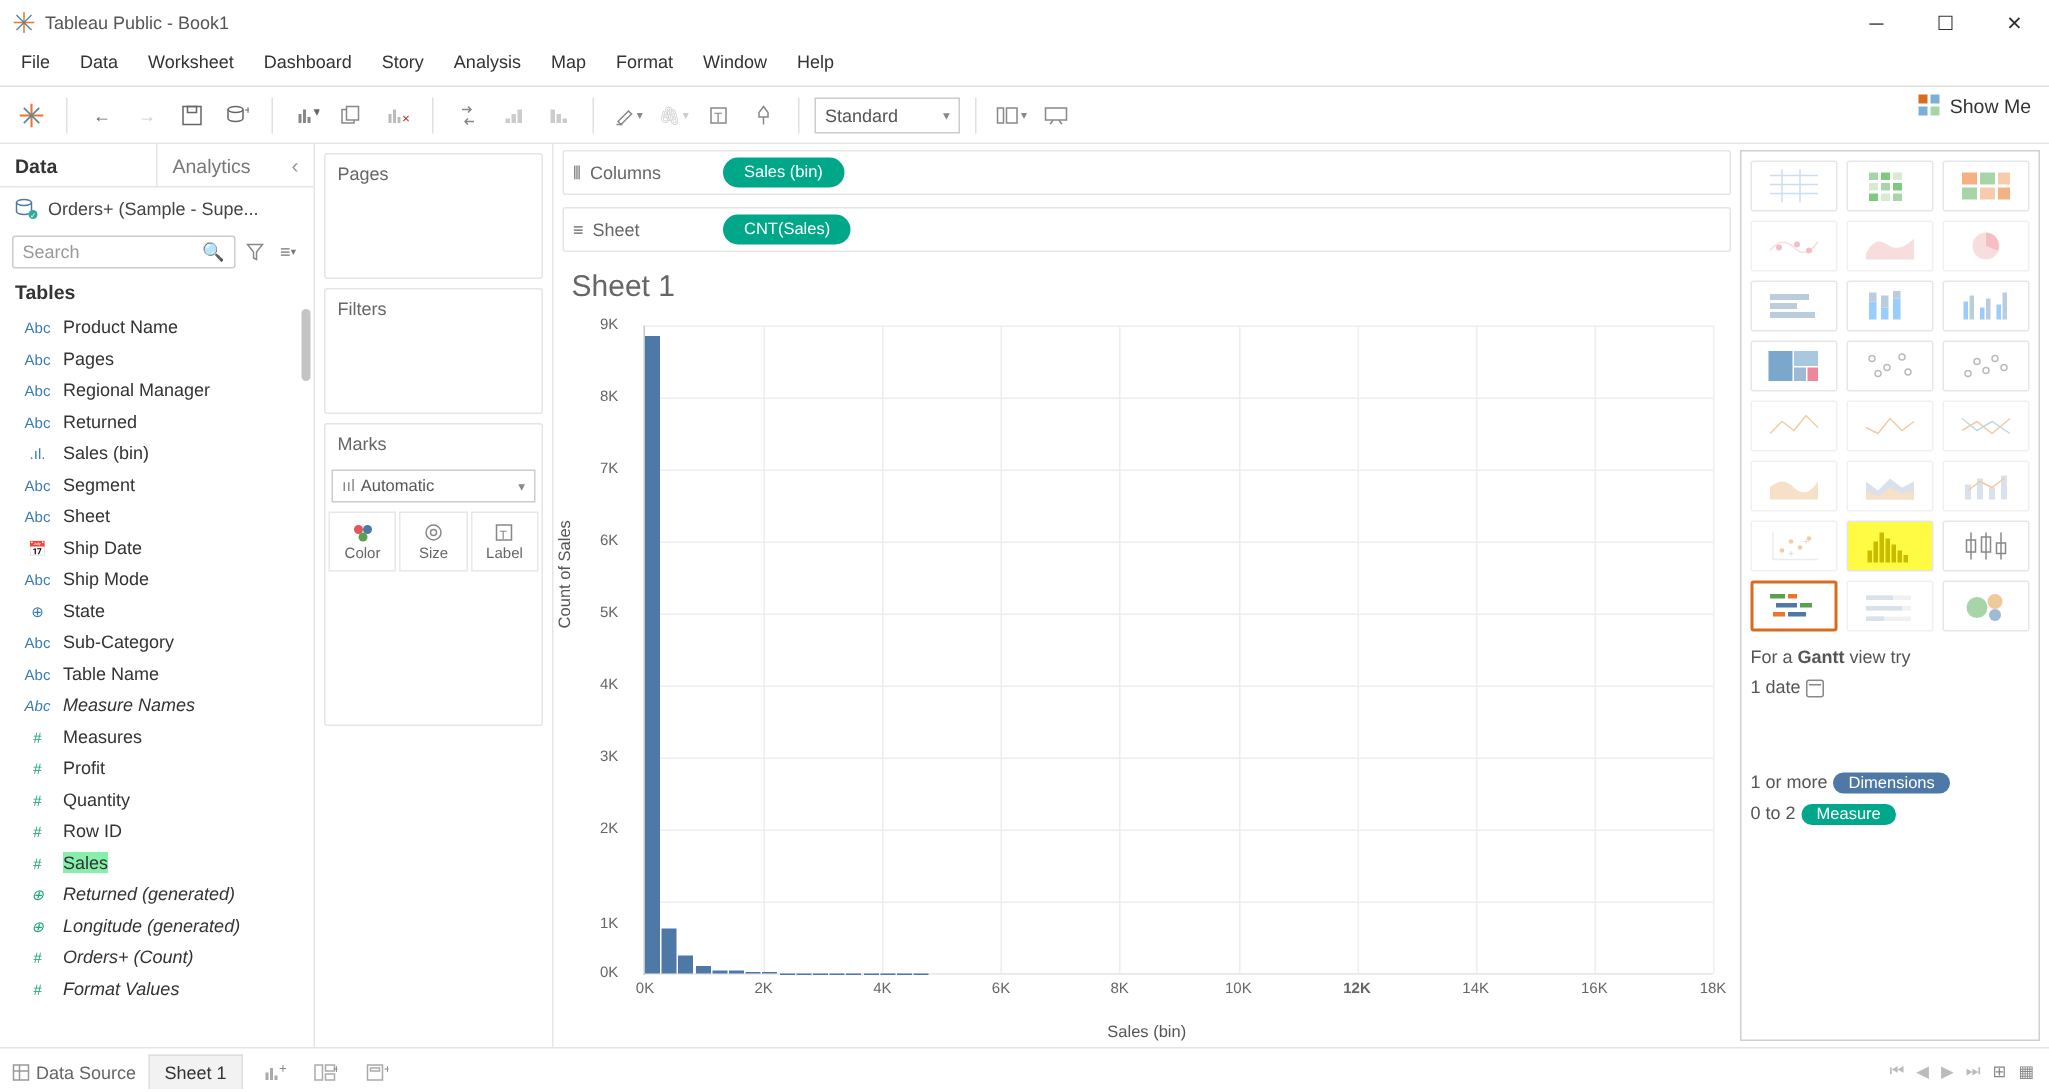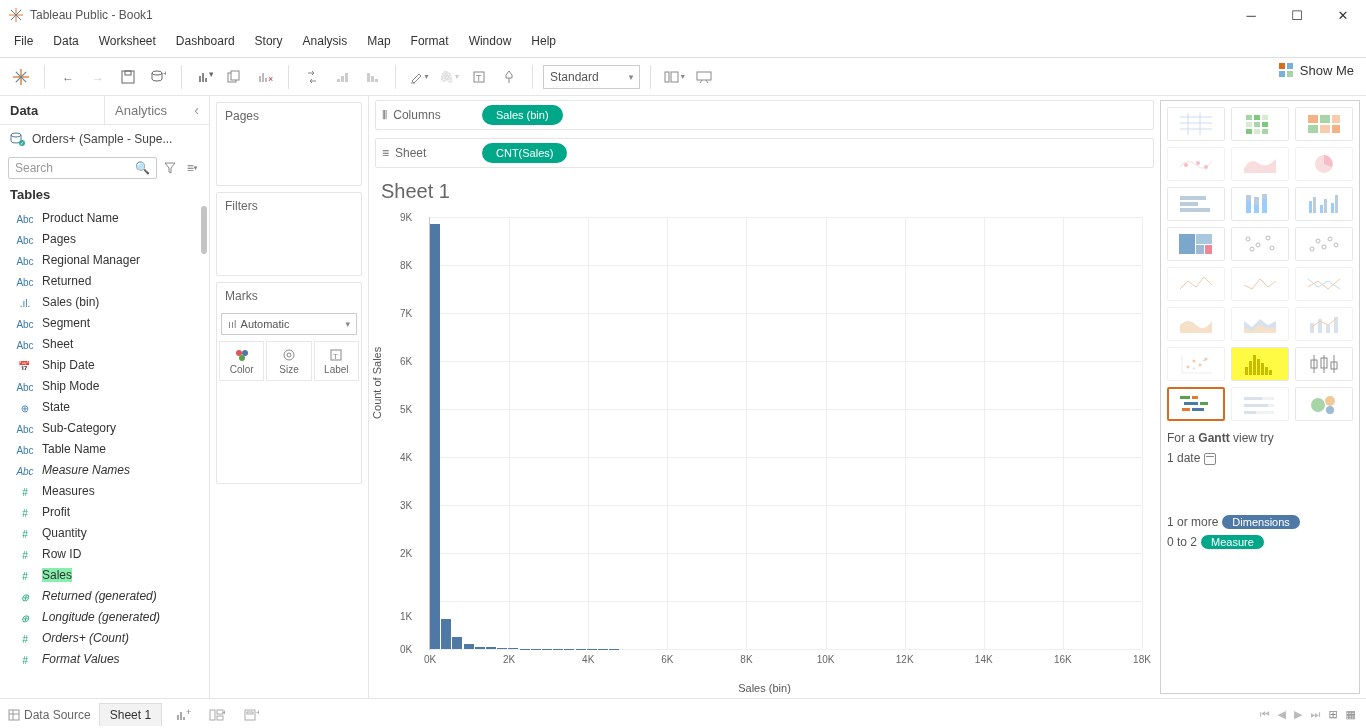--- a/index.html
+++ b/index.html
@@ -480,21 +480,21 @@
             <div class="xtick" style="left: 11.1111%;">2K</div>
             <div class="xgrid" style="left: 22.2222%;"></div>
             <div class="xtick" style="left: 22.2222%;">4K</div>
             <div class="xgrid" style="left: 33.3333%;"></div>
             <div class="xtick" style="left: 33.3333%;">6K</div>
             <div class="xgrid" style="left: 44.4444%;"></div>
             <div class="xtick" style="left: 44.4444%;">8K</div>
             <div class="xgrid" style="left: 55.5556%;"></div>
             <div class="xtick" style="left: 55.5556%;">10K</div>
             <div class="xgrid" style="left: 66.6667%;"></div>
-            <div class="xtick" style="left: 66.6667%;">12K</div>
+            <div class="xtick" style="left: 66.6667%; font-weight: bold;">12K</div>
             <div class="xgrid" style="left: 77.7778%;"></div>
             <div class="xtick" style="left: 77.7778%;">14K</div>
             <div class="xgrid" style="left: 88.8889%;"></div>
             <div class="xtick" style="left: 88.8889%;">16K</div>
             <div class="xgrid" style="left: 100%;"></div>
             <div class="xtick" style="left: 100%;">18K</div>
             <div class="bar" style="left: 0%; width: 1.415%; height: 98.3333%;"></div>
             <div class="bar" style="left: 1.57222%; width: 1.415%; height: 6.88889%;"></div>
             <div class="bar" style="left: 3.14444%; width: 1.415%; height: 2.88889%;"></div>
             <div class="bar" style="left: 4.71667%; width: 1.415%; height: 1.11111%;"></div>

